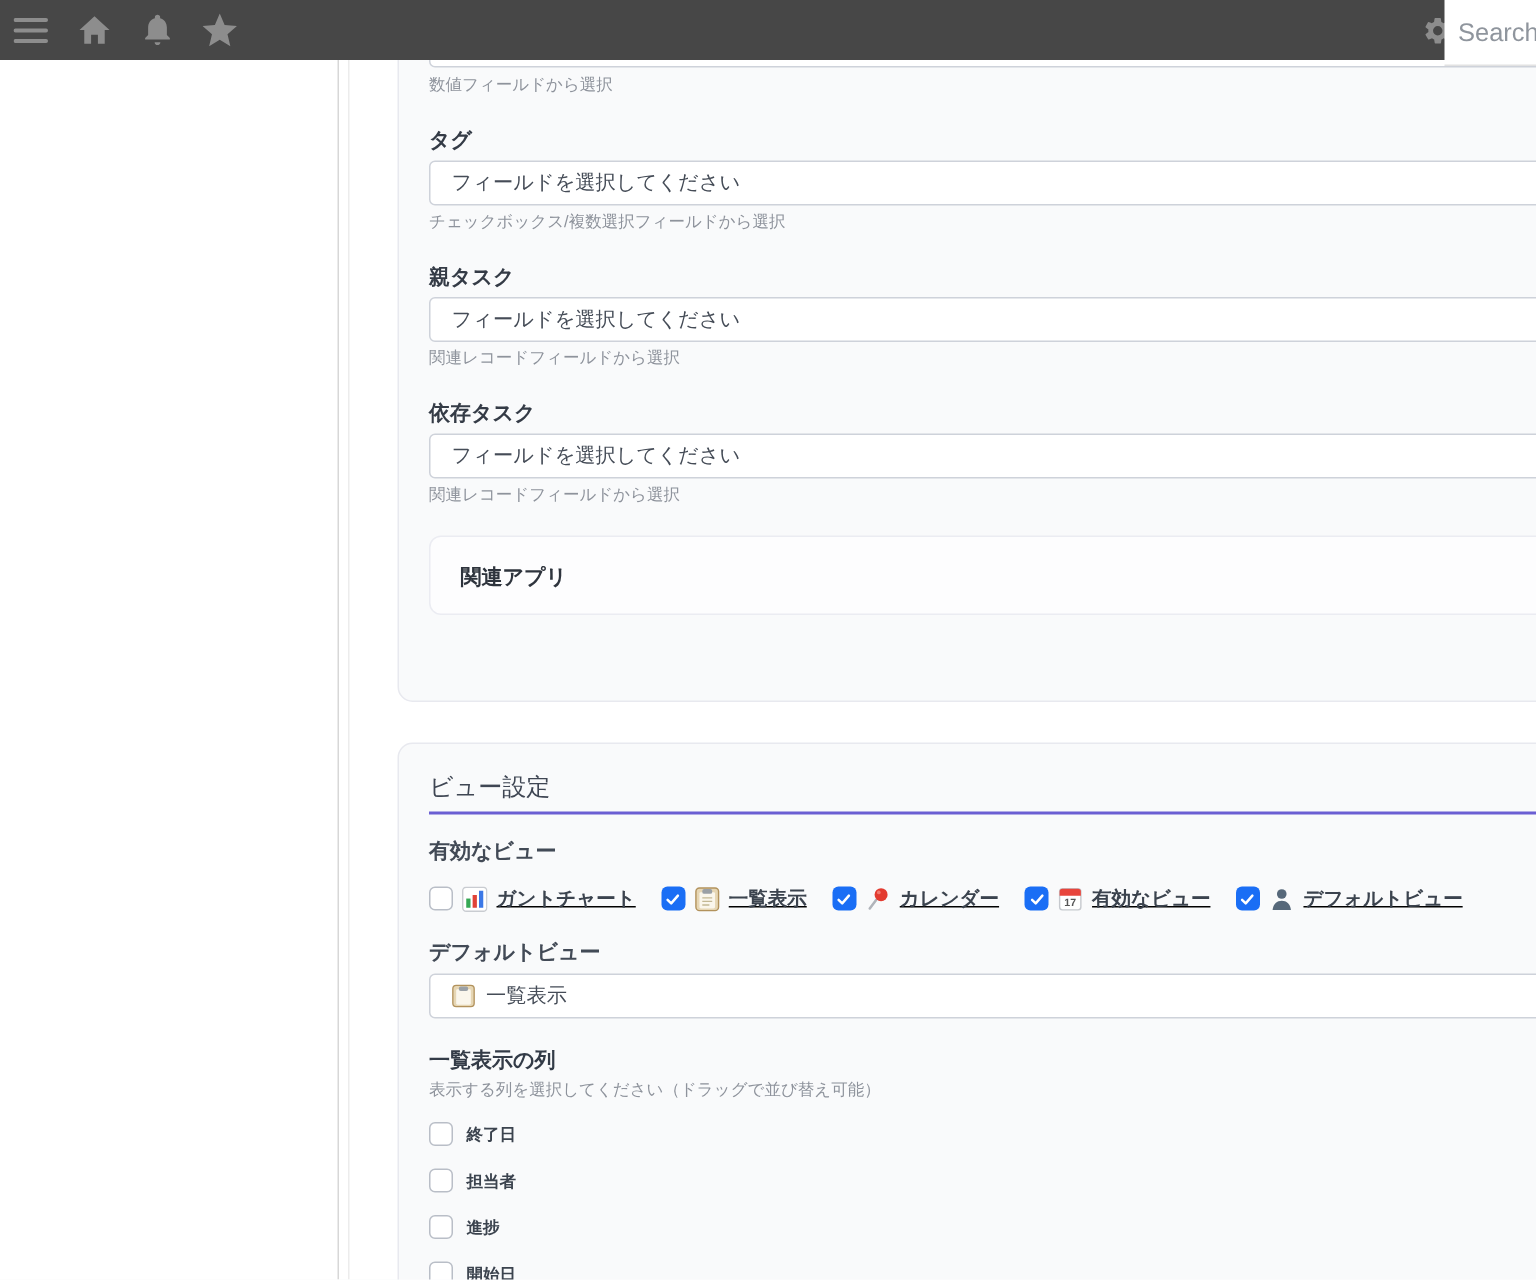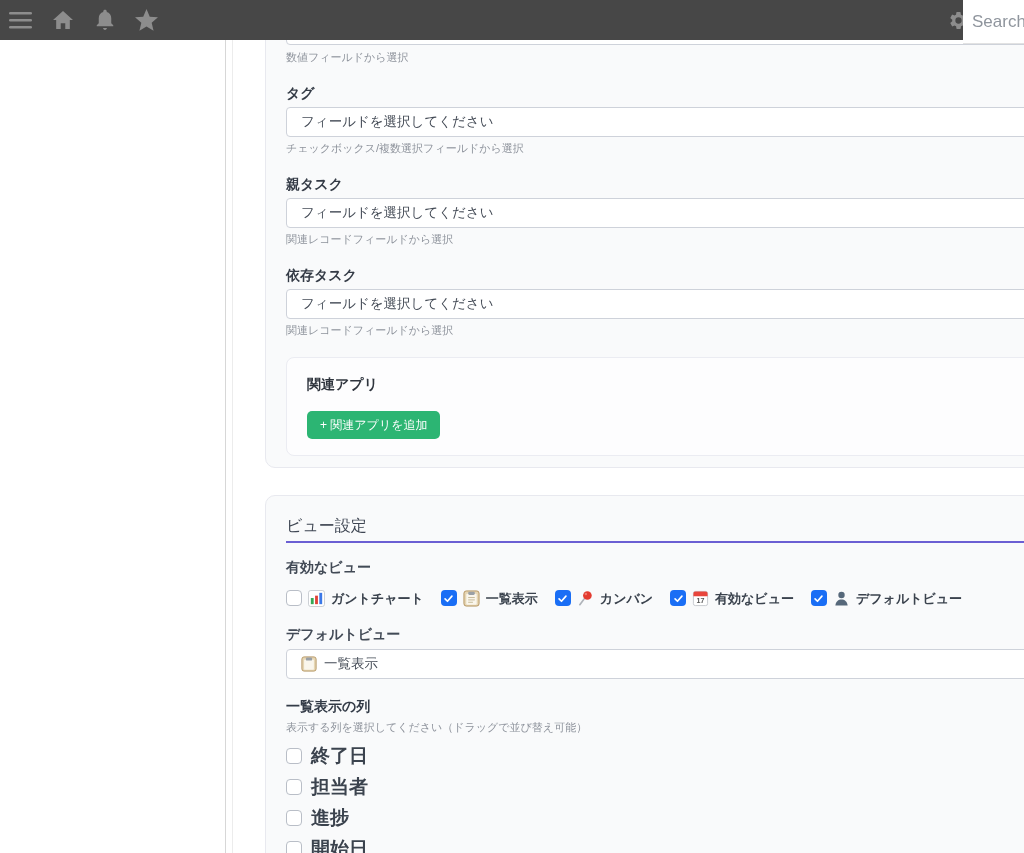--- a/index.html
+++ b/index.html
@@ -70,35 +70,35 @@
     background:#2cb573;color:#ffffff;border:none;border-radius:5px;
     font-size:12px;padding:0 13px;cursor:pointer;
     font-family:"Liberation Sans","DejaVu Sans",sans-serif;
   }
   
   .section-title{font-size:16px;line-height:20px;font-weight:500;color:#3f4653;}
   .section-underline{height:2px;background:#6b5fd3;border:none;margin:5px 0 0 0;}
   .sub-label{font-size:14px;line-height:17px;font-weight:600;color:#424a56;margin-top:16px;}
   .sub-label.mt18{margin-top:18px;}
   .views-row{display:flex;align-items:center;gap:17px;margin-top:14px;height:18px;}
-  .view-item{display:flex;align-items:flex-start;gap:6px;}
+  .view-item{display:flex;align-items:center;gap:6px;text-decoration:underline;}
   .view-item .vlabel{font-size:13px;font-weight:600;color:#3b434e;}
   .view-item .vicon{display:flex;}
   
   .cb{
     width:16px;height:16px;box-sizing:border-box;border-radius:4px;cursor:pointer;
     display:inline-flex;align-items:center;justify-content:center;flex:0 0 auto;
   }
   .cb.unchecked{background:#ffffff;border:1.5px solid #b9bec7;}
   .cb.checked{background:#1a6ef5;border:none;}
   .cb .tick{display:none;}
   .cb.checked .tick{display:block;}
   .cols-title{font-size:14px;line-height:17px;font-weight:700;color:#333b47;margin-top:19px;}
   .col-row{display:flex;align-items:center;gap:9px;margin-top:13px;height:18px;}
-  .col-row .clabel{font-size:19px;font-weight:600;color:#3b434e;}
+  .col-row .clabel{font-size:11px;font-weight:600;color:#3b434e;}
 </style>
 </head>
 <body>
 
 <div class="card" id="card-fields">
   <div class="select sliver">
       <span></span>
     </div>
   <div class="helper">数値フィールドから選択</div>
 
@@ -115,21 +115,20 @@
   <div class="helper tight">関連レコードフィールドから選択</div>
 
   <div class="field-label">依存タスク</div>
   <div class="select field-select">
     <span>フィールドを選択してください</span>
   </div>
   <div class="helper tight">関連レコードフィールドから選択</div>
 
   <div class="panel">
     <div class="panel-title">関連アプリ</div>
-    <button class="btn-green">+ 関連アプリを追加</button>
   </div>
 </div>
 
 <div class="card" id="card-views">
   <div class="section-title">ビュー設定</div>
   <hr class="section-underline">
 
   <div class="sub-label">有効なビュー</div>
 
   <div class="views-row">
@@ -173,21 +172,21 @@
             <polyline points="3,8.5 6.5,12 13,4.5" fill="none" stroke="#fff" stroke-width="2.4" stroke-linecap="round" stroke-linejoin="round"></polyline>
           </svg>
       </span>
       <span class="vicon">
         <svg width="17" height="17" viewBox="0 0 18 18">
             <line x1="7.5" y1="9.5" x2="3" y2="15.5" stroke="#b0b4ba" stroke-width="1.8" stroke-linecap="round"></line>
             <circle cx="11" cy="5.8" r="4.6" fill="#e33b30"></circle>
             <circle cx="9.4" cy="4.2" r="1.3" fill="#f07a70"></circle>
           </svg>
       </span>
-      <span class="vlabel">カンバン</span>
+      <span class="vlabel">カレンダー</span>
     </div>
 
     <div class="view-item">
       <span class="cb checked">
         <svg class="tick" width="11" height="11" viewBox="0 0 16 16">
             <polyline points="3,8.5 6.5,12 13,4.5" fill="none" stroke="#fff" stroke-width="2.4" stroke-linecap="round" stroke-linejoin="round"></polyline>
           </svg>
       </span>
       <span class="vicon">
         <svg width="17" height="17" viewBox="0 0 18 18">

